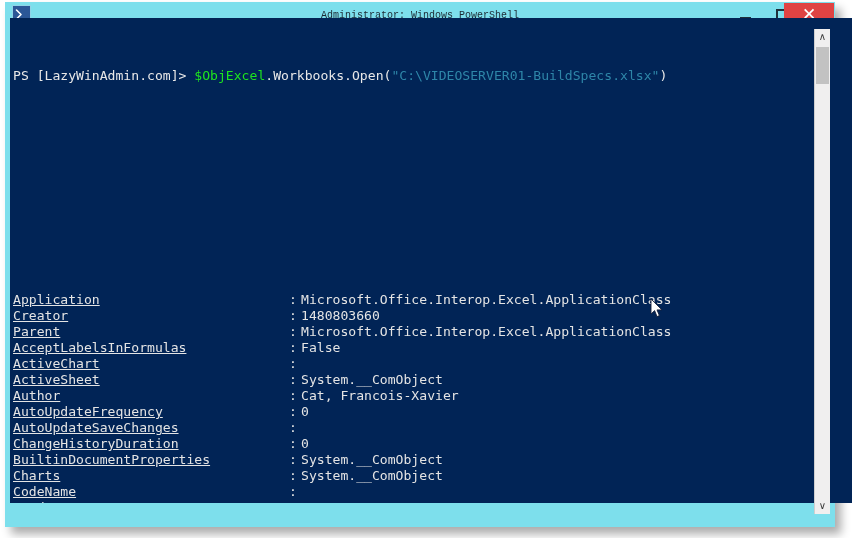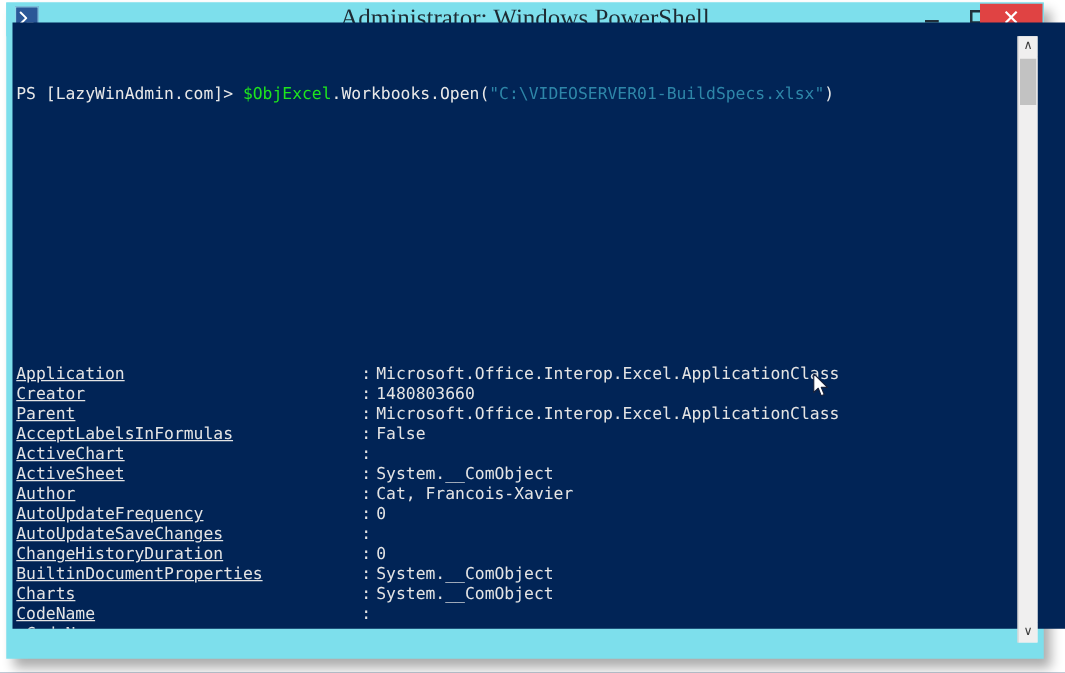--- a/index.html
+++ b/index.html
@@ -46,22 +46,22 @@
     overflow: hidden;
   }
   #ps-icon svg { display: block; }
   #title-text {
     position: absolute;
     left: 0; top: 0;
     width: 830px;
     height: 27px;
     line-height: 27px;
     text-align: center;
-    font-family: Liberation Serif, serif;
-    font-size: 20px;
+    font-family: Liberation Mono, monospace;
+    font-size: 10px;
     color: #1d2a33;
     white-space: nowrap;
   }
   .winbtn {
     position: absolute;
     top: 0;
     height: 24px;
     font-family: "Liberation Sans", sans-serif;
     text-align: center;
     color: #20303b;

